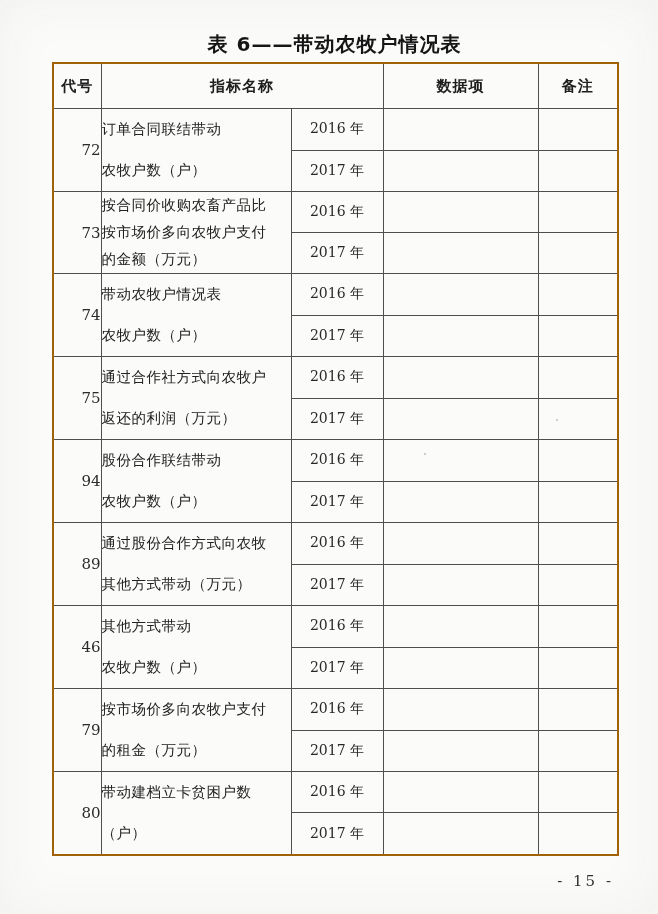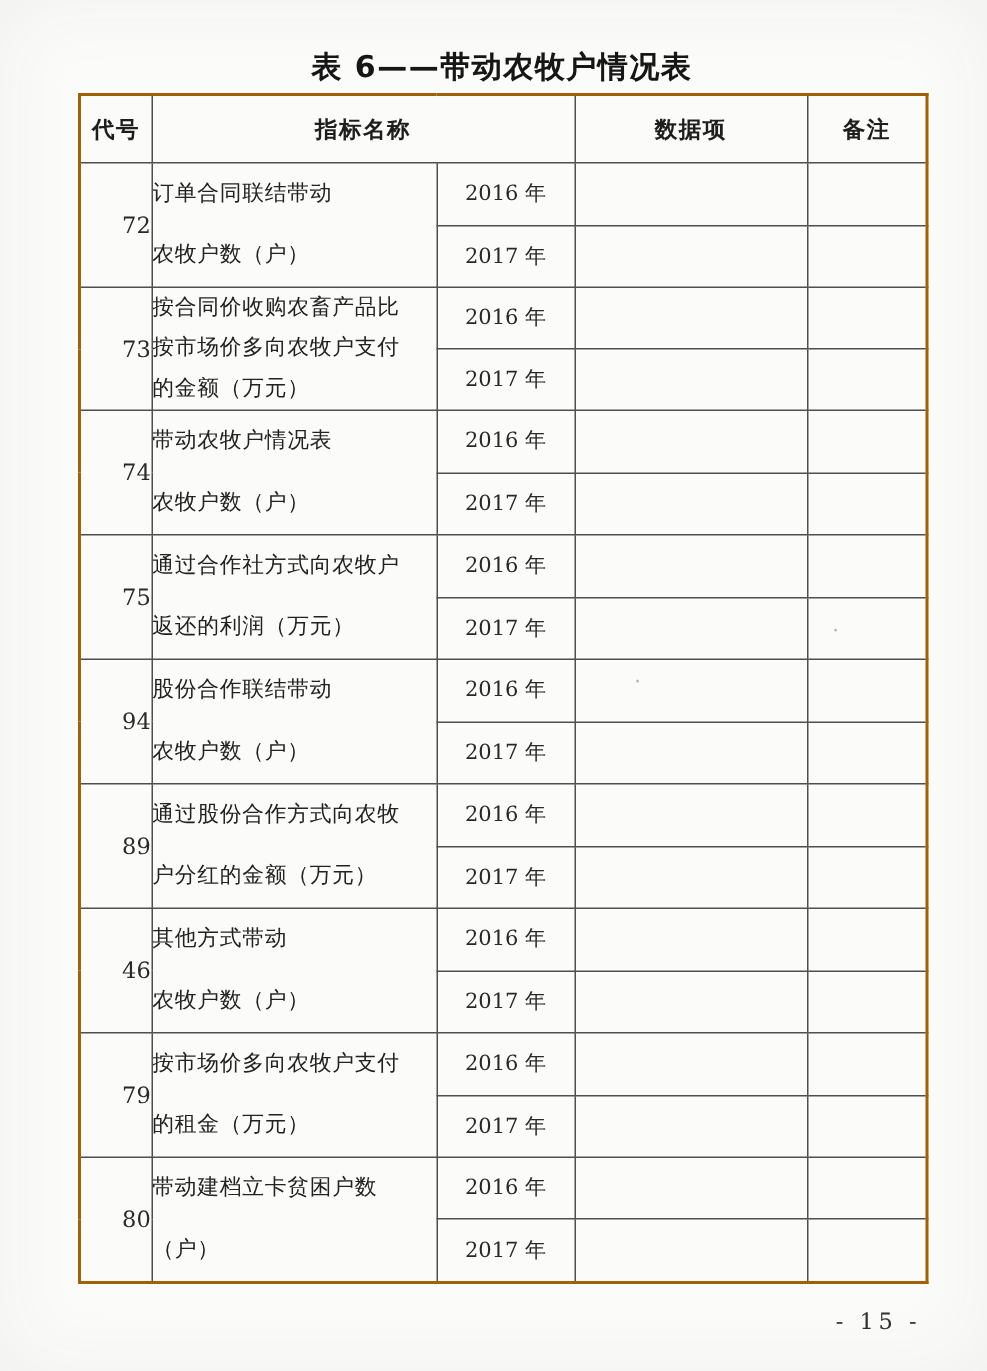--- a/index.html
+++ b/index.html
@@ -198,21 +198,21 @@
       <tr>
         <td class="year">2017 年</td>
         <td class="val"></td>
         <td class="rem"></td>
       </tr>
 
       <tr>
         <td class="code" rowspan="2">89</td>
         <td class="ind lines-2" rowspan="2">
           <span class="line">通过股份合作方式向农牧</span>
-          <span class="line">户分红的金额（万元）</span>
+          <span class="line">其他方式带动（万元）</span>
         </td>
         <td class="year">2016 年</td>
         <td class="val"></td>
         <td class="rem"></td>
       </tr>
       <tr>
         <td class="year">2017 年</td>
         <td class="val"></td>
         <td class="rem"></td>
       </tr>

